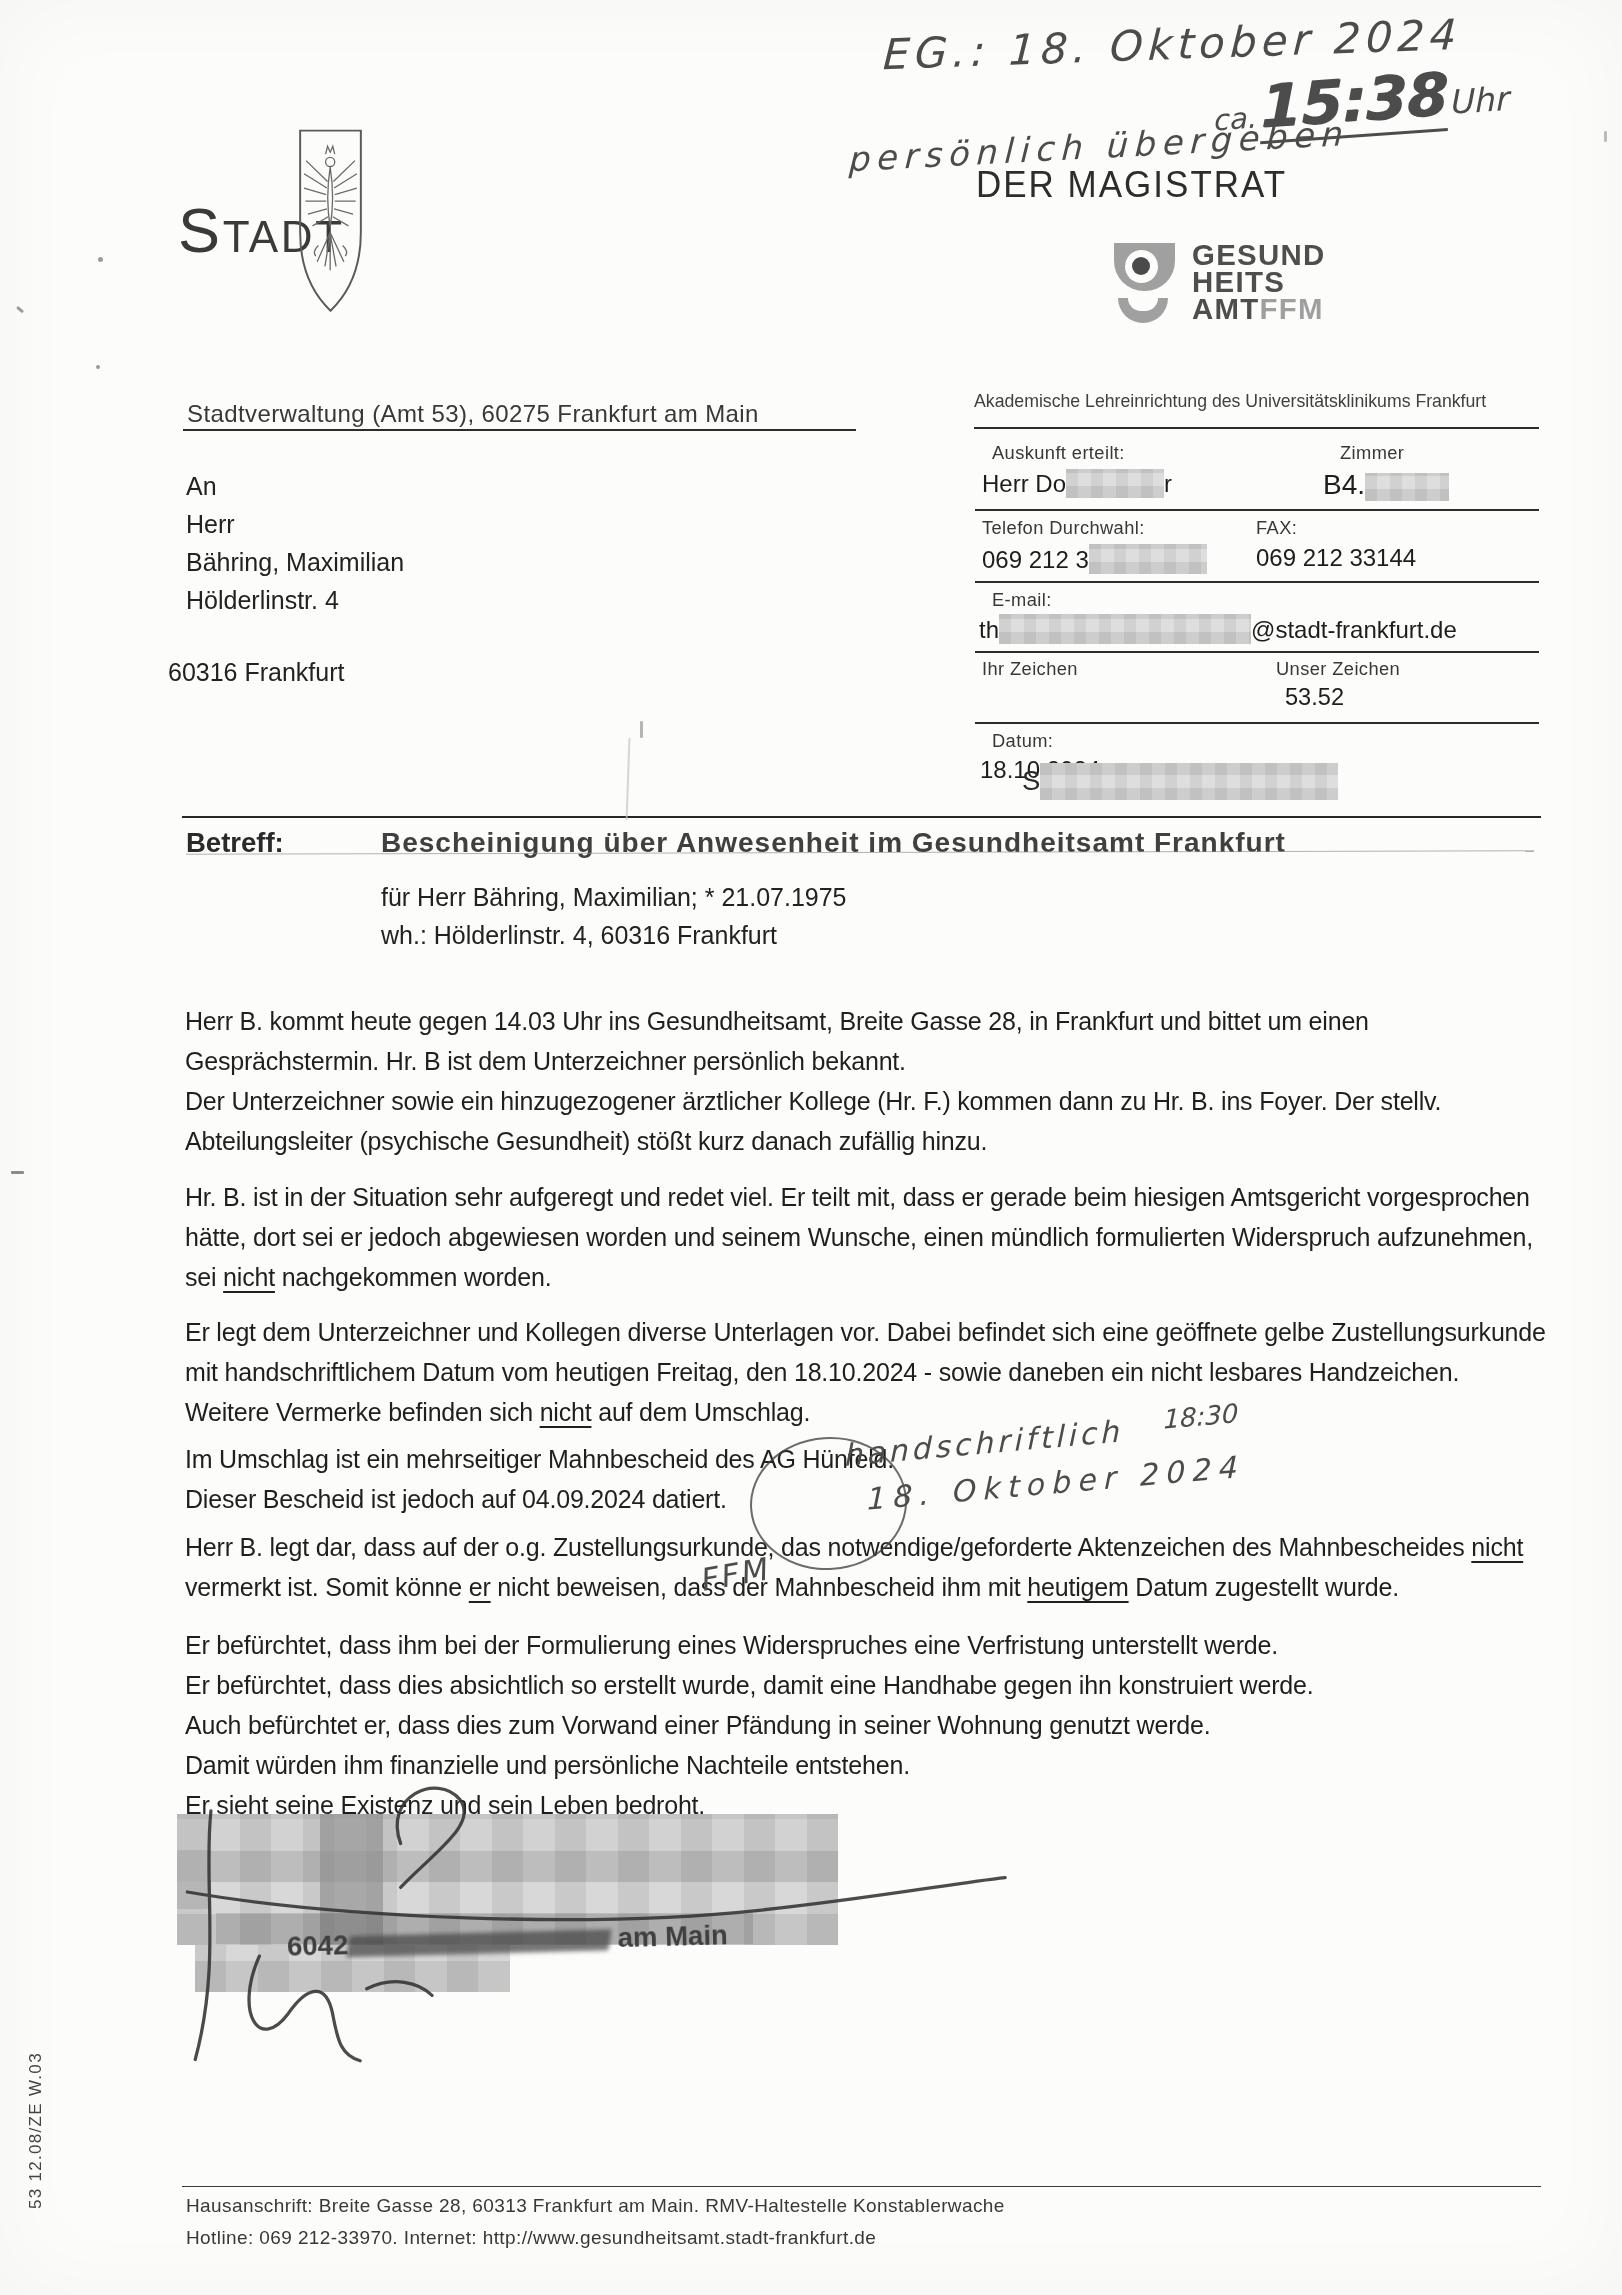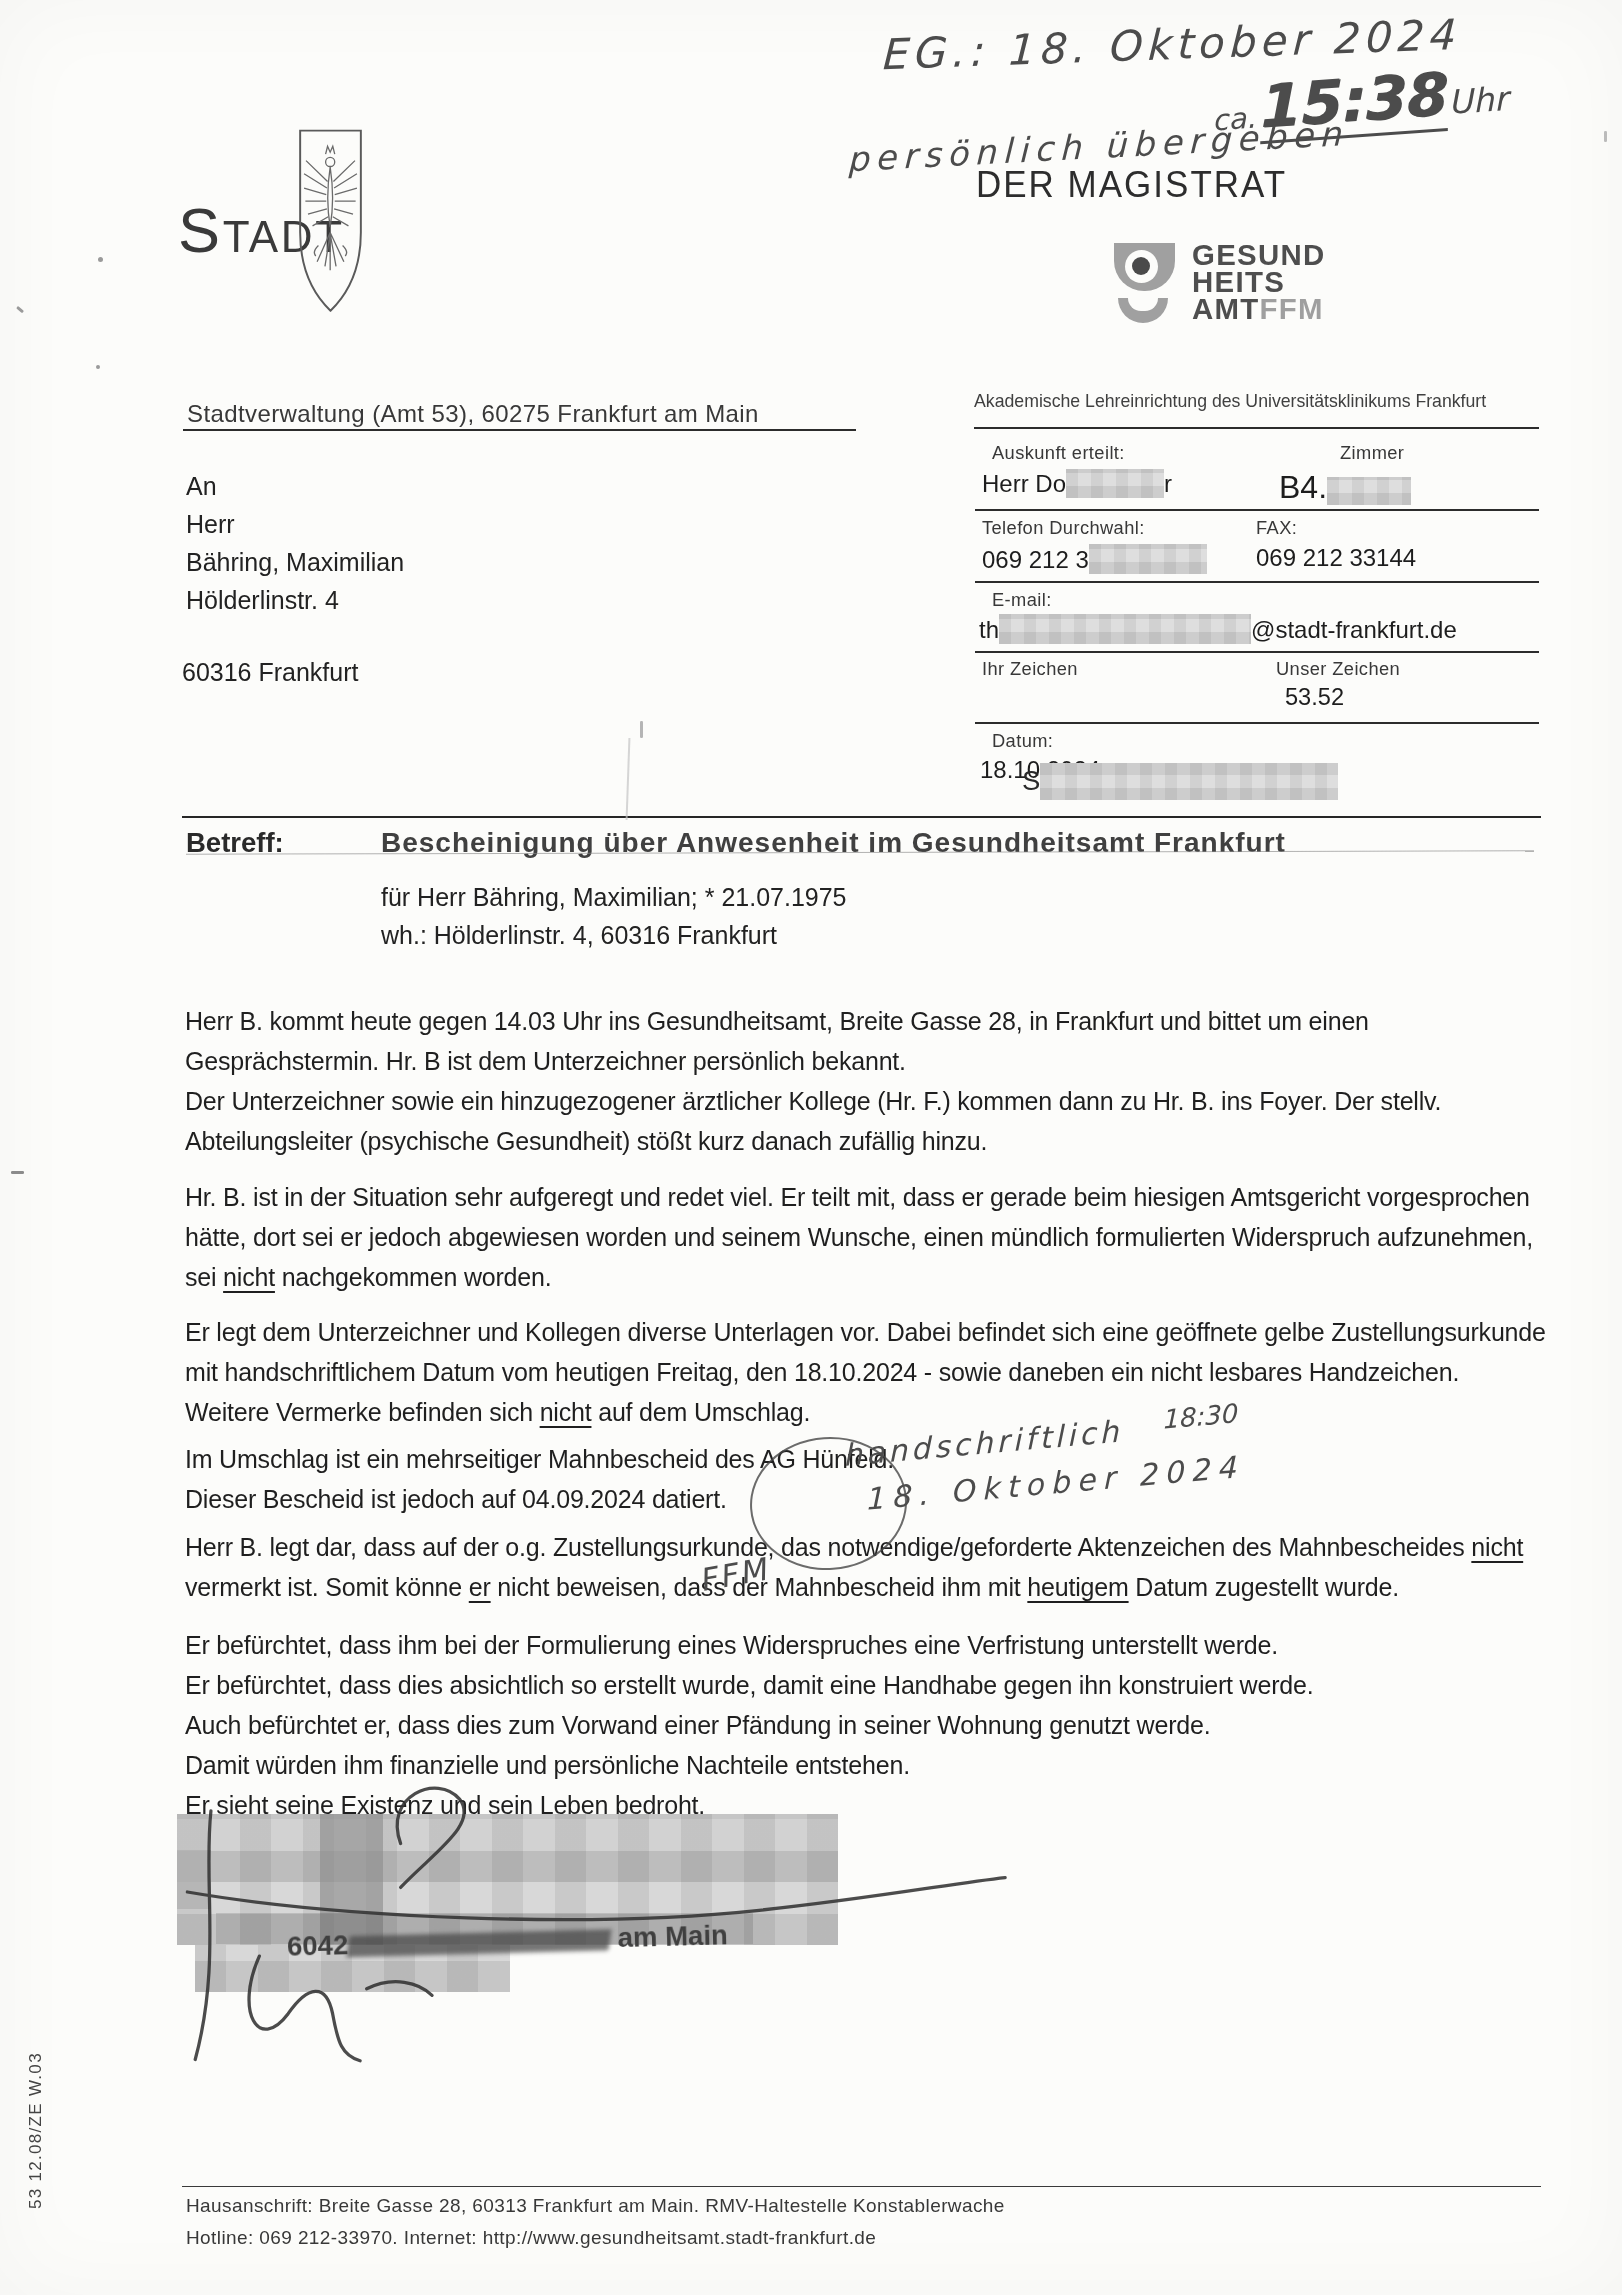--- a/index.html
+++ b/index.html
@@ -81,26 +81,26 @@
 
   <div class="abs thin" style="left:187px;top:400px;font-size:24px;text-align:center;">Stadtverwaltung (Amt 53), 60275 Frankfurt am Main</div>
   <div class="rule" style="left:183px;top:429px;width:673px;height:2px;"></div>
   <div class="abs" style="left:974px;top:391px;font-size:17.7px;color:#404040;">Akademische Lehreinrichtung des Universitätsklinikums Frankfurt</div>
   <div class="rule" style="left:974px;top:427px;width:565px;height:2px;"></div>
 
   <div class="abs" style="left:186px;top:472px;font-size:25px;">An</div>
   <div class="abs" style="left:186px;top:510px;font-size:25px;">Herr</div>
   <div class="abs" style="left:186px;top:548px;font-size:25px;">Bähring, Maximilian</div>
   <div class="abs" style="left:186px;top:586px;font-size:25px;">Hölderlinstr. 4</div>
-  <div class="abs" style="left:182px;top:658px;font-size:25px;">60316 Frankfurt</div>
+  <div class="abs" style="left:168px;top:658px;font-size:25px;">60316 Frankfurt</div>
 
   <div class="abs thin" style="left:992px;top:442px;font-size:18.3px;">Auskunft erteilt:</div>
   <div class="abs thin" style="left:1340px;top:442px;font-size:18.3px;">Zimmer</div>
   <div class="abs val" style="left:982px;top:469px;font-size:24px;"><span>Herr Do</span><span class="pix" style="width:98px;height:29px;"></span><span>r</span></div>
-  <div class="abs val" style="left:1279px;top:469px;font-size:32px;text-align:center;"><span>B4.</span><span class="pix" style="width:84px;height:27.5px;"></span></div>
+  <div class="abs val" style="left:1323px;top:469px;font-size:28px;text-align:center;"><span>B4.</span><span class="pix" style="width:84px;height:27.5px;"></span></div>
   <div class="rule" style="left:975px;top:509px;width:564px;height:2px;"></div>
 
   <div class="abs thin" style="left:982px;top:517px;font-size:18.3px;">Telefon Durchwahl:</div>
   <div class="abs thin" style="left:1256px;top:517px;font-size:18.3px;">FAX:</div>
   <div class="abs val" style="left:982px;top:544px;font-size:24px;"><span>069 212 3</span><span class="pix" style="width:118px;height:30px;"></span></div>
   <div class="abs val" style="left:1256px;top:544px;font-size:24px;">069 212 33144</div>
   <div class="rule" style="left:975px;top:581px;width:564px;height:2px;"></div>
 
   <div class="abs thin" style="left:992px;top:589px;font-size:18.3px;">E-mail:</div>
   <div class="abs val" style="left:979px;top:614px;font-size:24px;"><span>th</span><span class="pix" style="width:252px;height:30px;"></span><span>@stadt-frankfurt.de</span></div>

